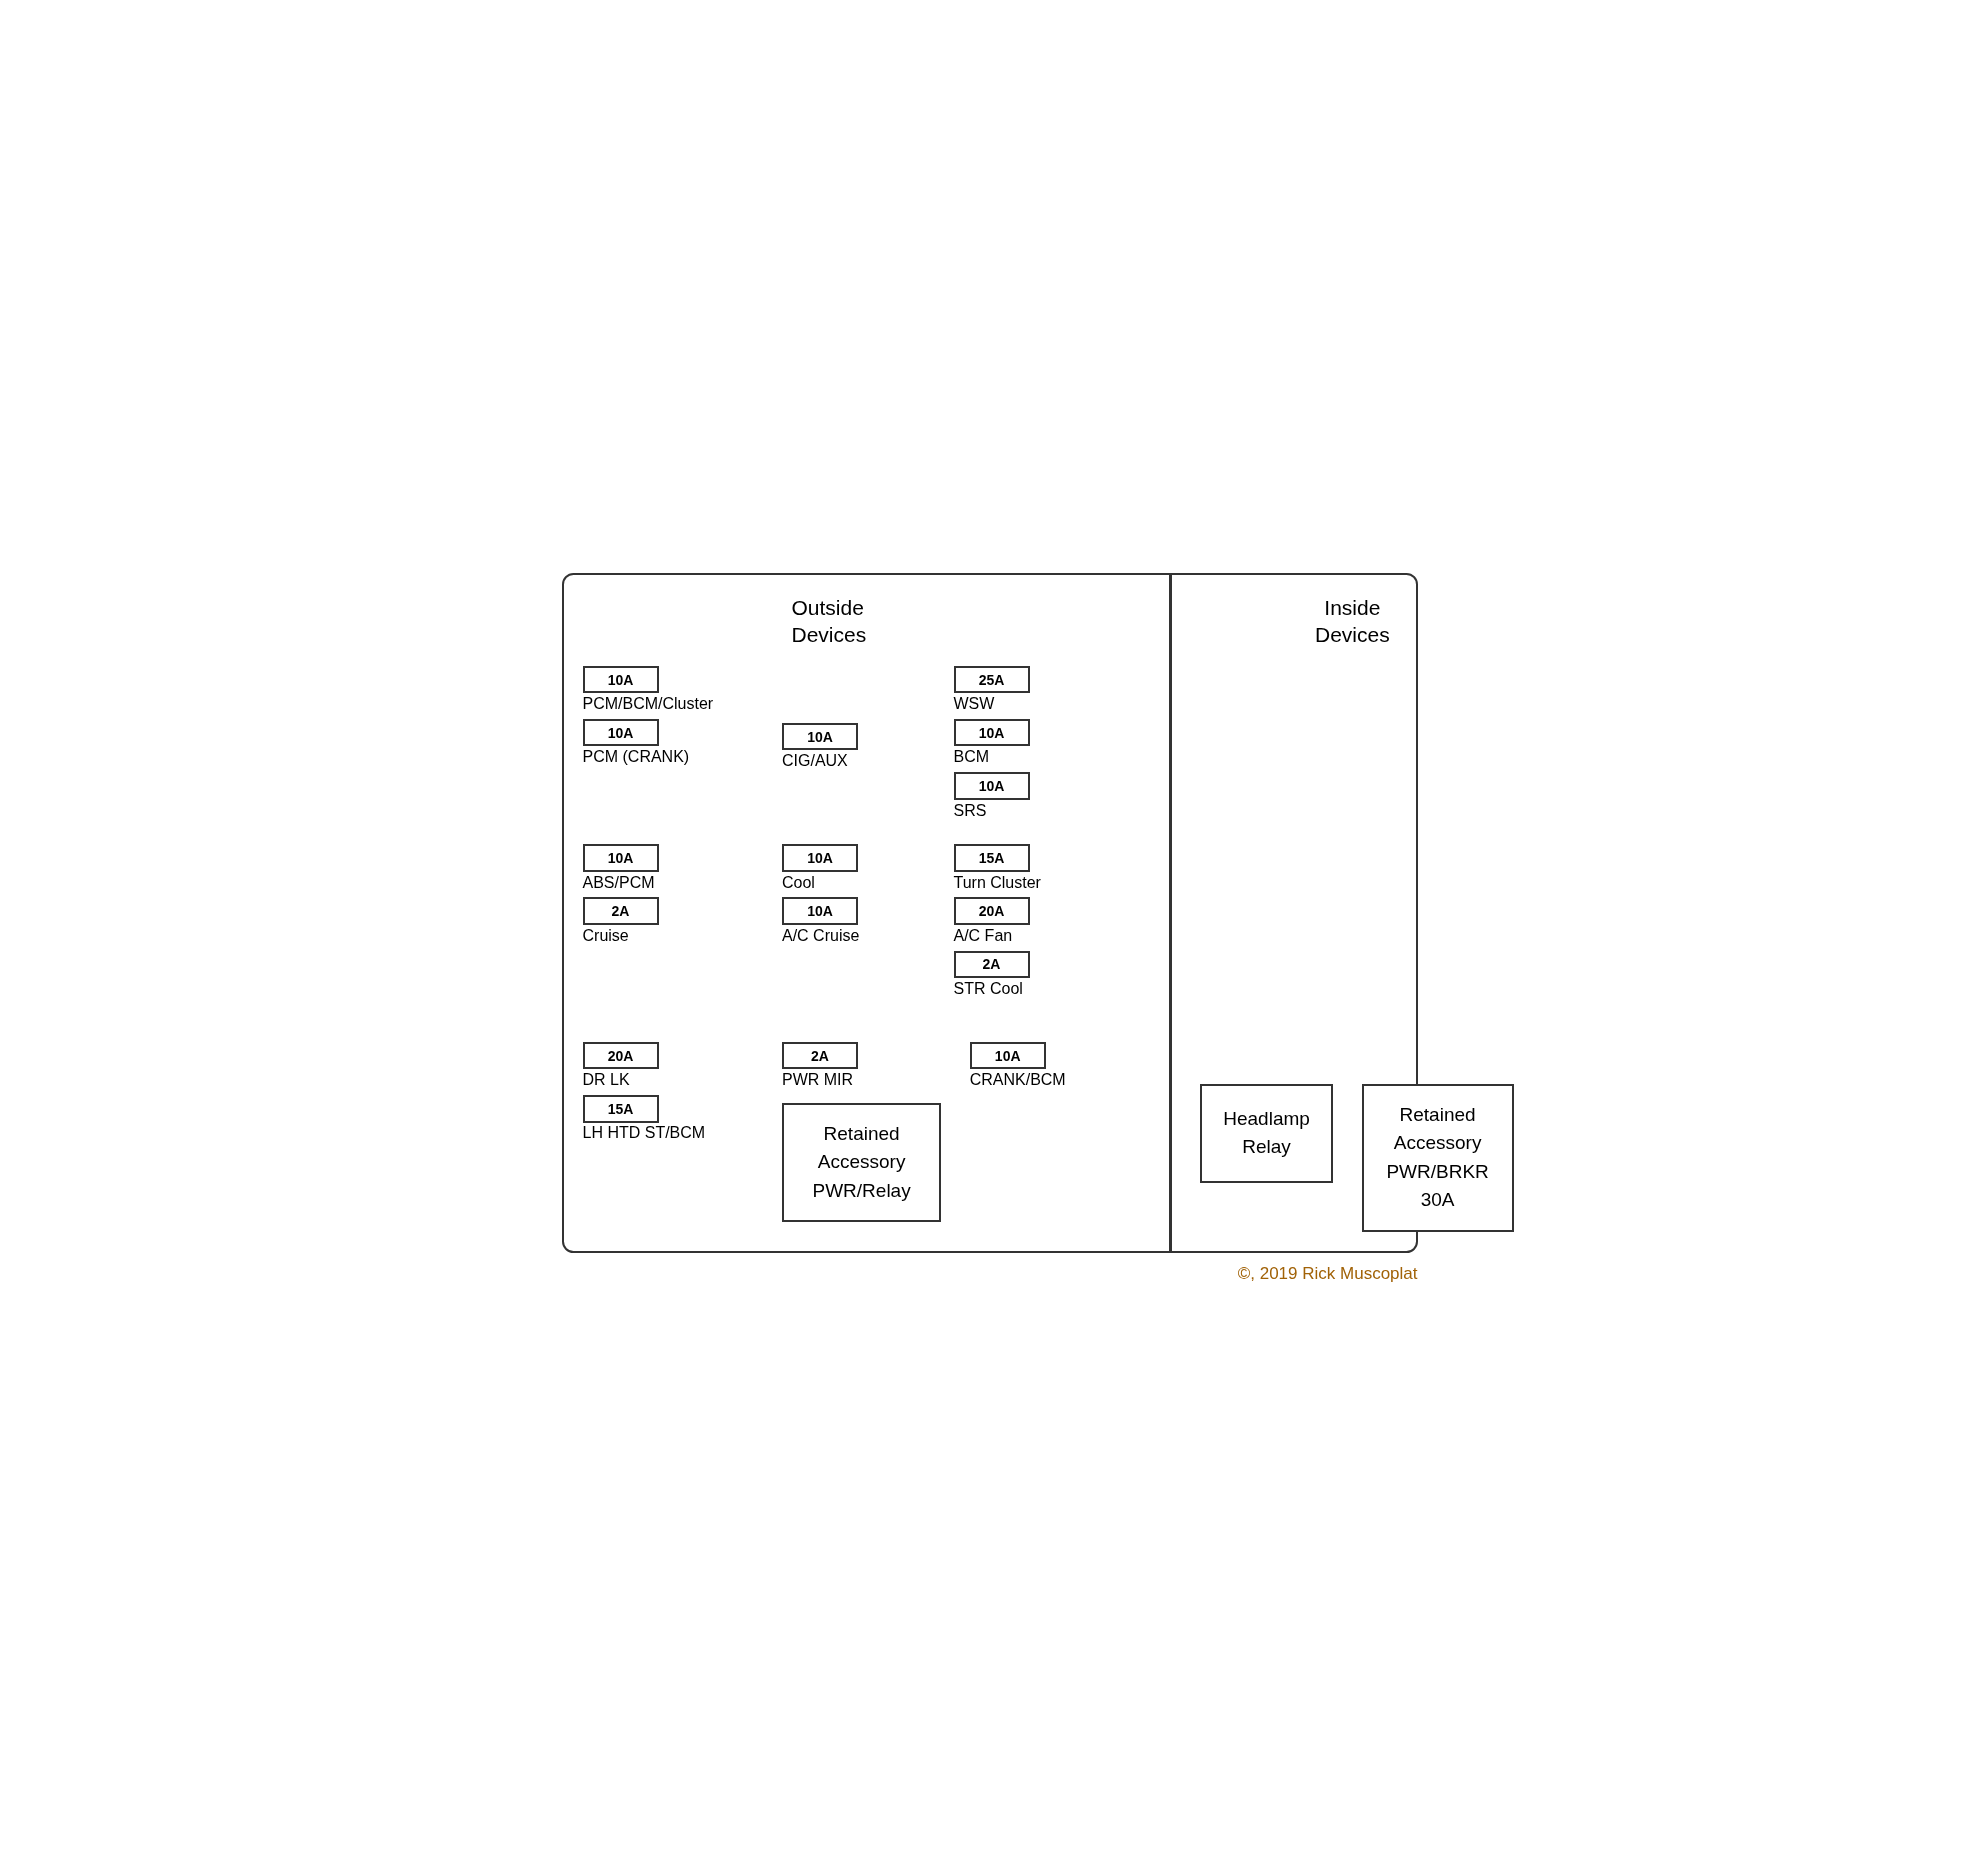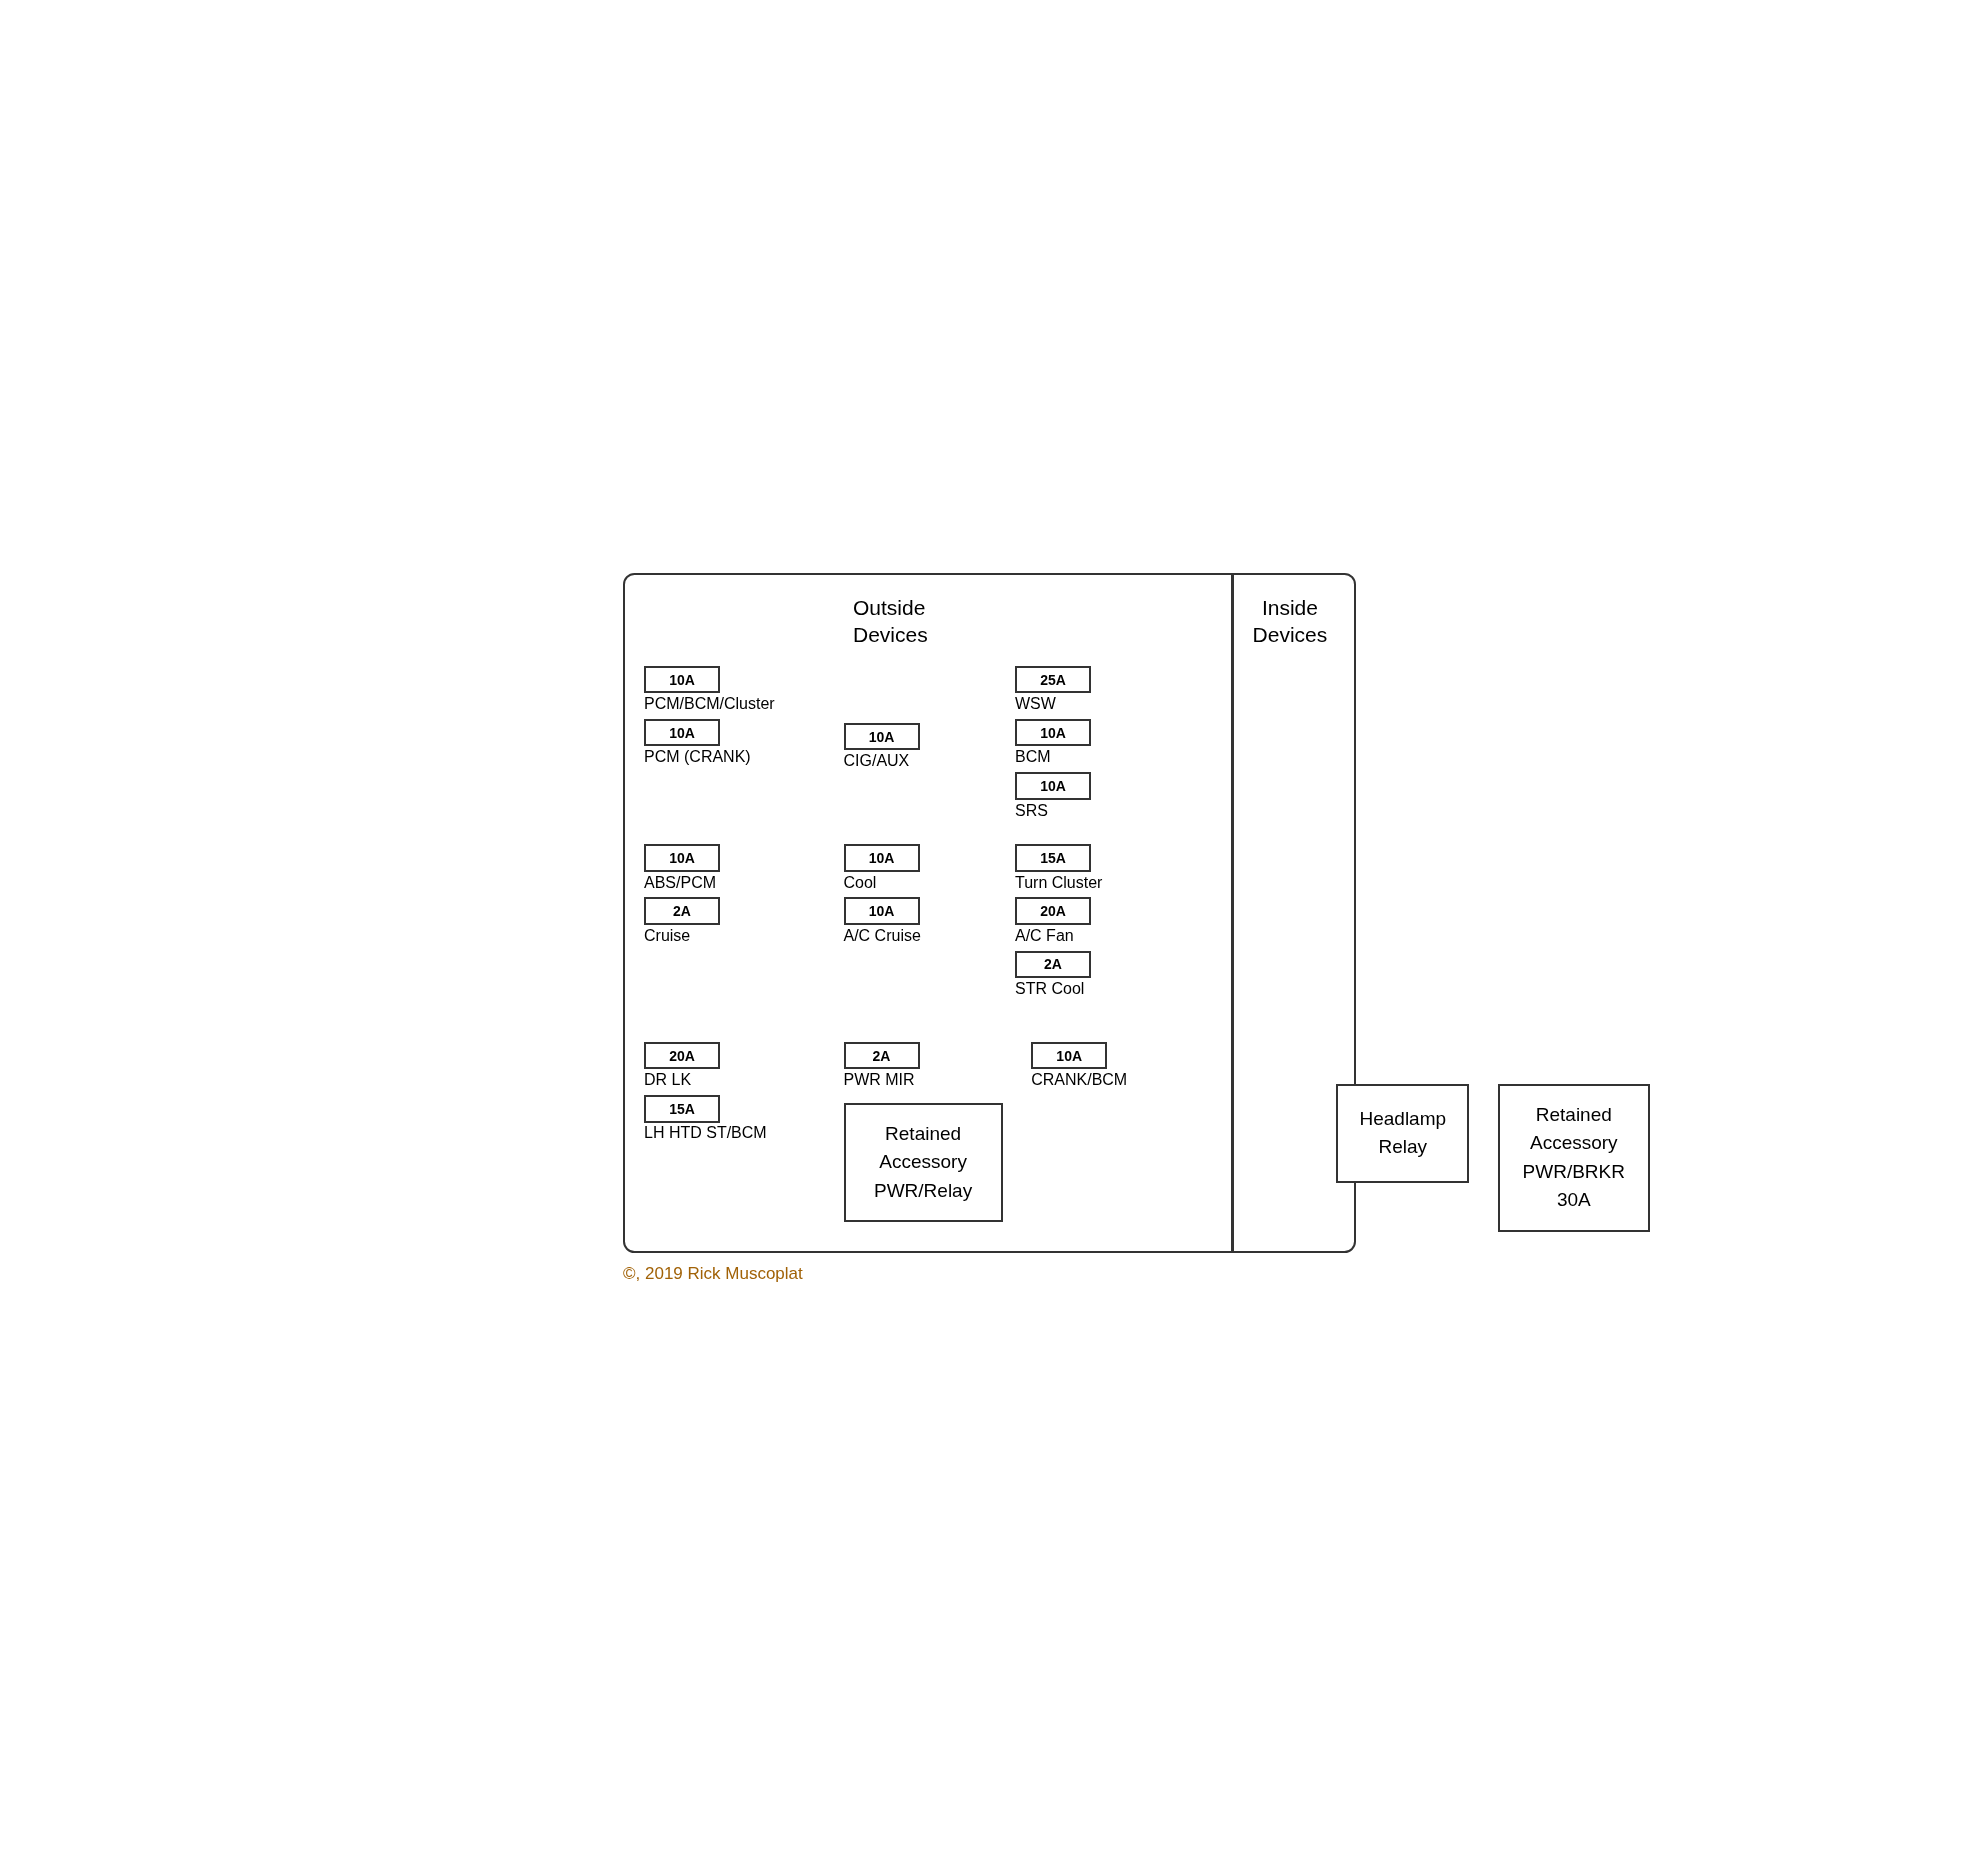--- a/index.html
+++ b/index.html
@@ -6,24 +6,24 @@
     body {
       background: #fff;
       font-family: Arial, sans-serif;
       display: flex;
       justify-content: center;
       align-items: center;
       min-height: 100vh;
       padding: 19px;
     }
     .page-wrapper {
-      width: 733px;
-      display: flex;
-      flex-direction: column;
-      align-items: flex-start;
+      width: 856px;
+      display: flex;
+      flex-direction: column;
+      align-items: flex-end;
     }
     .main-border {
       border: 2.9px solid #333;
       border-radius: 11.4px;
       width: 100%;
       display: flex;
       flex-direction: row;
       position: relative;
     }
     .divider-vertical {
@@ -34,20 +34,21 @@
     .left-panel {
       flex: 1;
       padding: 19px 19px 19px 19px;
       display: flex;
       flex-direction: column;
     }
     .right-panel {
       flex: 0.8;
       padding: 19px 19px 19px 19px;
       display: flex;
+      flex-direction: column;
     }
     .section-title {
       font-size: 21px;
       text-align: center;
       margin-bottom: 17px;
       line-height: 1.3;
     }
     .fuse-box {
       border: 2.4px solid #333;
       padding: 3.8px 15px;

